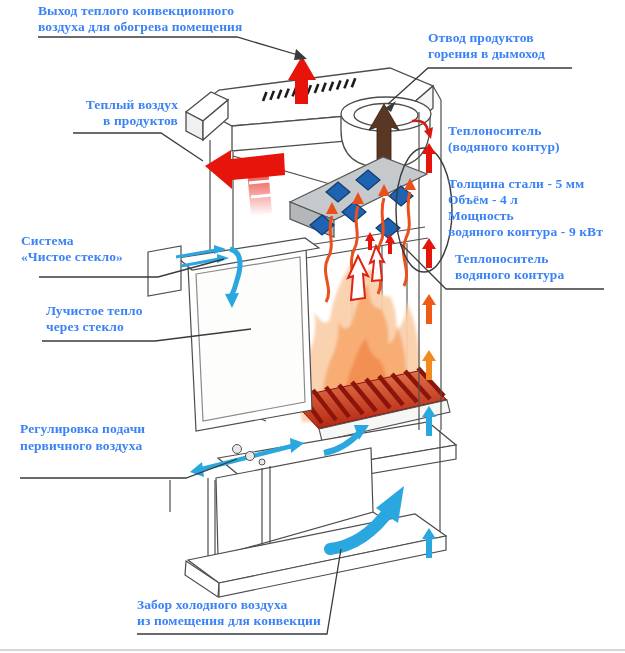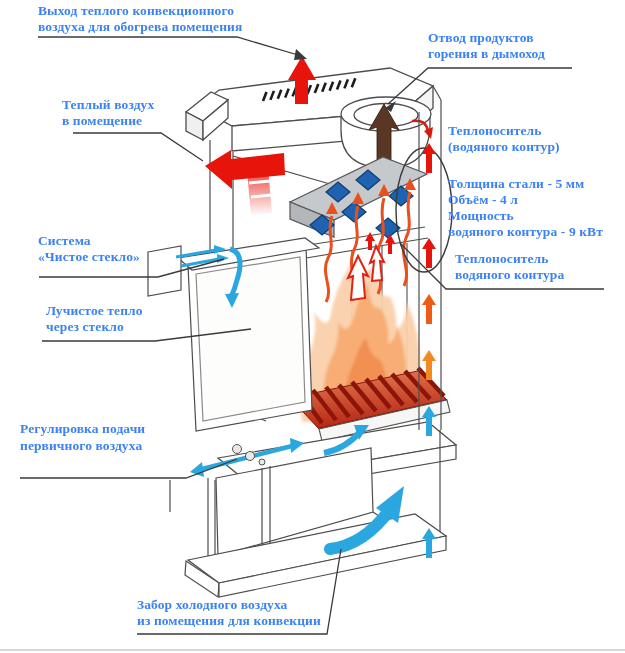--- a/index.html
+++ b/index.html
@@ -1,21 +1,21 @@
 <!DOCTYPE html>
 <html><head>
 <meta charset="utf-8">
 <style>
   html,body{margin:0;padding:0;background:#ffffff;}
   #canvas{position:relative;width:625px;height:653px;background:#ffffff;overflow:hidden;
           font-family:"Liberation Serif", serif;}
   #art{position:absolute;left:0;top:0;}
   .label{position:absolute;font:bold 13.5px/16px "Liberation Serif", serif;color:#3b82f6;
          white-space:nowrap;letter-spacing:.1px;z-index:5;}
-  .label.center{text-align:left;}
+  .label.center{text-align:right;}
   .label.lh17{line-height:17px;}
   #bottom-edge{position:absolute;left:0;top:649px;width:625px;height:2px;background:#d6d6d6;}
 </style>
 </head>
 <body>
 
 <div id="canvas">
 
 <svg id="art" width="625" height="653" viewBox="0 0 625 653">
   <defs>
@@ -241,41 +241,41 @@
   <div>воздуха для обогрева помещения</div>
 </div>
 
 <div class="label" style="left:428px;top:30px;">
   <div>Отвод продуктов</div>
   <div>горения в дымоход</div>
 </div>
 
 <div class="label center" style="left:62px;top:97px;width:116px;">
   <div>Теплый воздух</div>
-  <div>в помещение</div>
+  <div>в продуктов</div>
 </div>
 
 <div class="label" style="left:448px;top:123px;">
   <div>Теплоноситель</div>
   <div>(водяного контур)</div>
 </div>
 
 <div class="label" style="left:448px;top:176px;">
   <div>Толщина стали - 5 мм</div>
   <div>Объём - 4 л</div>
   <div>Мощность</div>
   <div>водяного контура - 9 кВт</div>
 </div>
 
 <div class="label" style="left:455px;top:251px;">
   <div>Теплоноситель</div>
   <div>водяного контура</div>
 </div>
 
-<div class="label" style="left:38px;top:233px;">
+<div class="label" style="left:21px;top:233px;">
   <div>Система</div>
   <div>«Чистое стекло»</div>
 </div>
 
 <div class="label" style="left:46px;top:303px;">
   <div>Лучистое тепло</div>
   <div>через стекло</div>
 </div>
 
 <div class="label lh17" style="left:20px;top:420px;">

